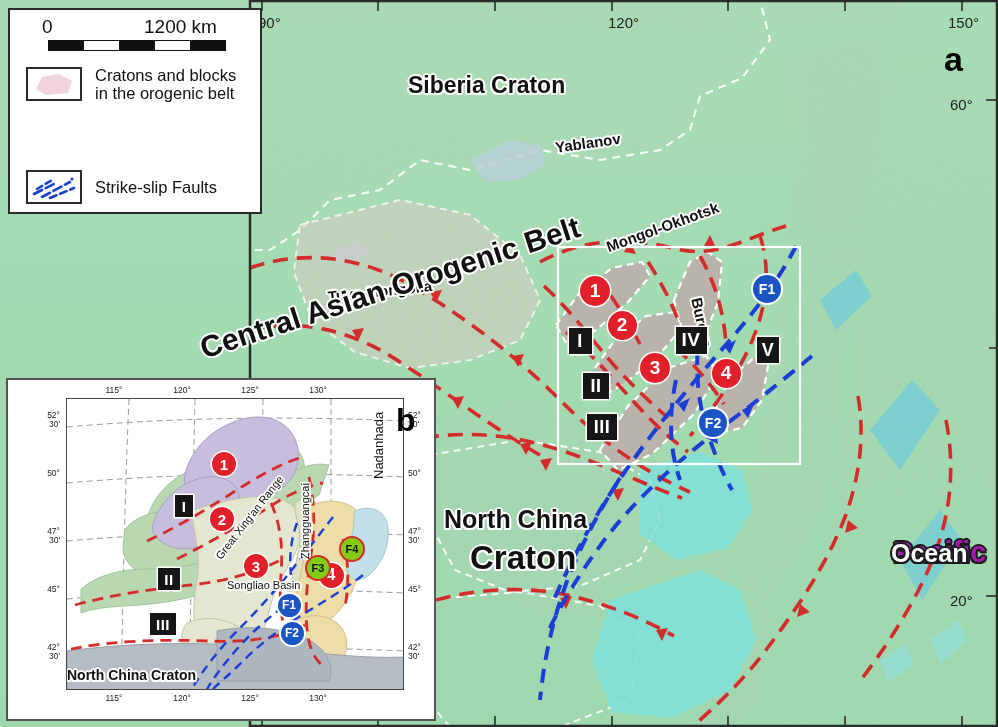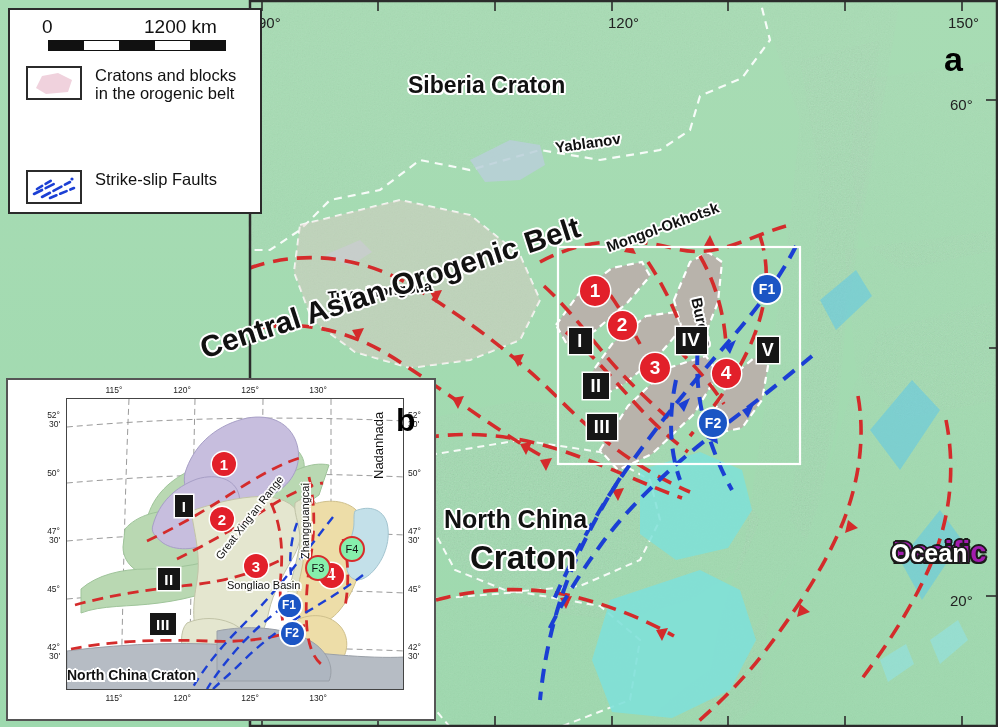--- a/index.html
+++ b/index.html
@@ -32,28 +32,28 @@
              font-weight:bold;box-shadow:0 0 0 1.5px #ffffff;}
   
   .romanbox{position:absolute;background:#161616;color:#fff;font-weight:bold;
             display:flex;align-items:center;justify-content:center;
             box-shadow:0 0 0 1.5px #ffffff;letter-spacing:.5px;}
   
   .faultcircle{position:absolute;border-radius:50%;background:#1b55c4;color:#fff;
                display:flex;align-items:center;justify-content:center;font-weight:bold;
                box-shadow:0 0 0 2px #ffffff;}
   
-  .faultcircle-open{position:absolute;border-radius:50%;background:#86efac;color:#111;
+  .faultcircle-open{position:absolute;border-radius:50%;background:#84cc16;color:#111;
                border:2.5px solid #d92b2b;
-               display:flex;align-items:center;justify-content:center;font-weight:normal;}
+               display:flex;align-items:center;justify-content:center;font-weight:bold;}
 
   
   #legend{position:absolute;left:8px;top:8px;width:254px;height:206px;background:#fff;
           border:2.5px solid #2b2b2b;box-sizing:border-box;}
-  .leg-row{position:absolute;display:flex;align-items:flex-start;}
+  .leg-row{position:absolute;display:flex;align-items:center;}
   .leg-swatch{width:56px;height:34px;border:2.5px solid #2b2b2b;box-sizing:border-box;
               background:#fff;position:relative;overflow:hidden;flex:none;}
   .leg-text{margin-left:13px;font-size:16.5px;color:#111;line-height:1.12;
             font-family:"Liberation Sans",sans-serif;}
   .scale-wrap{position:absolute;left:22px;top:6px;width:210px;}
   .scale-nums{position:relative;height:24px;}
   .scale-nums span{position:absolute;font-size:19px;color:#111;}
   .scalebar{position:relative;height:11px;border:1.5px solid #111;box-sizing:border-box;
             display:flex;width:178px;margin-left:16px;background:#fff;}
   .scalebar div{flex:1;border-right:1.5px solid #111;box-sizing:border-box;}

